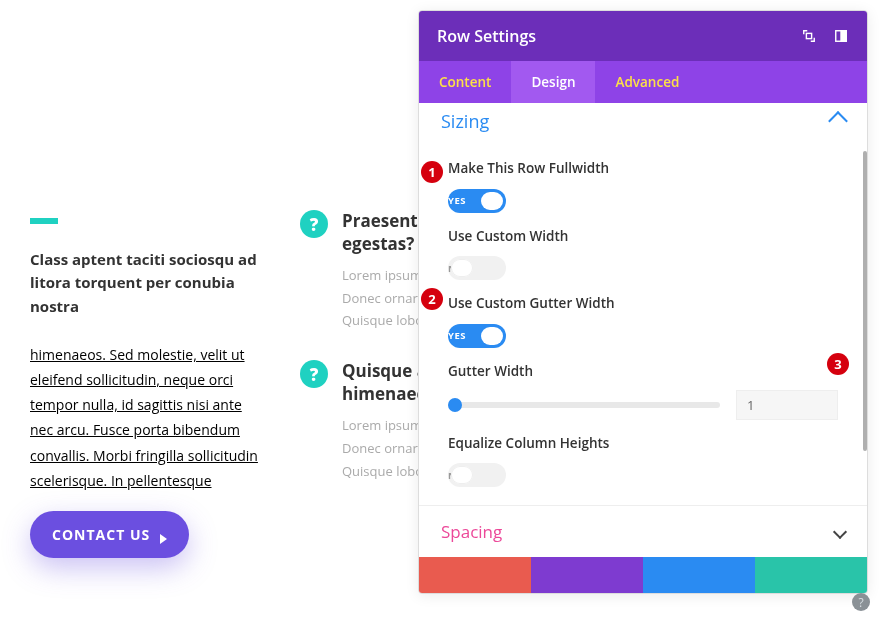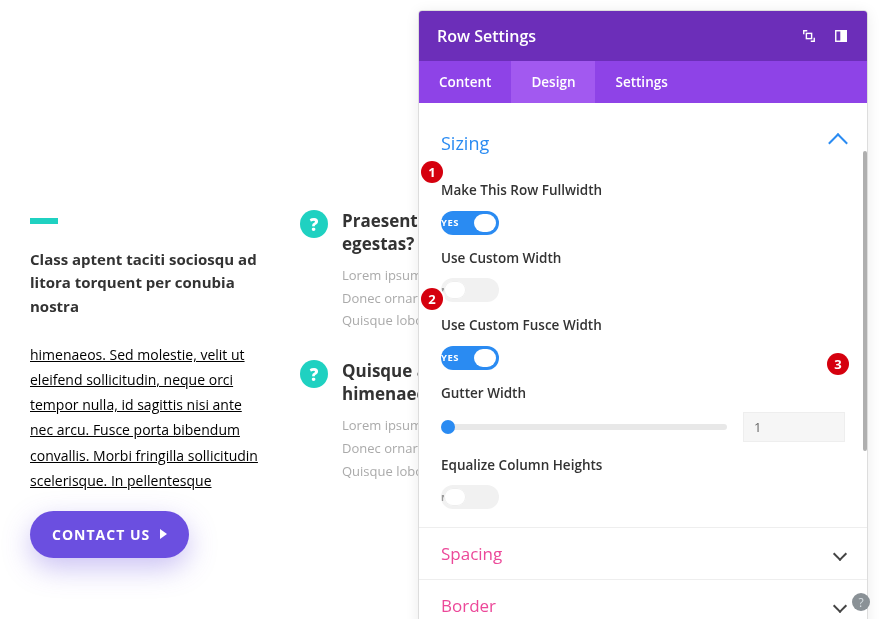--- a/index.html
+++ b/index.html
@@ -13,46 +13,46 @@
 .faq-title { font-size: 44px; font-weight: 800; color: #6b4fe0; letter-spacing: 1px; }
 .faq-divider { width: 28px; height: 6px; background: #1fd1c1; margin: 18px 0 24px; }
 .faq-sub { font-size: 15px; font-weight: 700; color: #333; line-height: 1.55; margin-bottom: 24px; }
 .faq-body { font-size: 14px; color: #000000; line-height: 1.8; text-decoration: underline; }
 
 .faq-item { margin-bottom: 28px; display: flex; gap: 14px; }
 .faq-icon { width: 28px; height: 28px; border-radius: 50%; background: #1fd1c1; color: #fff; display: flex; align-items: center; justify-content: center; font-weight: 800; font-size: 17px; flex: 0 0 28px; }
 .faq-q { font-size: 17px; font-weight: 700; color: #333; line-height: 1.35; margin-bottom: 8px; }
 .faq-a { font-size: 13px; color: #aaa; line-height: 1.75; }
 
-.contact-btn { margin-top: 18px; display: inline-flex; align-items: center; gap: 10px; background: #6b4fe0; color: #fff; font-weight: 700; font-size: 14px; letter-spacing: 1px; padding: 14px 22px; border: none; border-radius: 30px; box-shadow: 0 10px 28px rgba(107,79,224,.35); cursor: pointer; }
+.contact-btn { margin-top: 18px; display: inline-flex; align-items: flex-end; gap: 10px; background: #6b4fe0; color: #fff; font-weight: 700; font-size: 14px; letter-spacing: 1px; padding: 14px 22px; border: none; border-radius: 30px; box-shadow: 0 10px 28px rgba(107,79,224,.35); cursor: pointer; }
 .contact-btn .tri { width: 0; height: 0; border-top: 5px solid transparent; border-bottom: 5px solid transparent; border-left: 7px solid #fff; }
 
 
 .modal { position: absolute; top: 10px; left: 418px; width: 450px; border: 1px solid #ddd; border-radius: 4px; overflow: hidden; background: #fff; box-shadow: 0 2px 14px rgba(0,0,0,.08); }
 .modal-header { background: #6c2eb9; color: #fff; padding: 14px 18px; display: flex; align-items: center; justify-content: space-between; gap: 38px; }
 .modal-header-left { font-weight: 600; font-size: 16px; }
 .modal-header-right { display: flex; gap: 16px; }
 .hdr-icon { width: 16px; height: 16px; color: #fff; cursor: pointer; display:flex; align-items:center; justify-content:center; }
 
 .tabbar { background: #8e43e7; display: flex; }
-.tab { padding: 12px 20px; color: #ffffff; font-size: 13.5px; font-weight: 600; cursor: pointer; }
+.tab { padding: 12px 20px; color: #fde047; font-size: 13.5px; font-weight: 600; cursor: pointer; }
 .tab.active { background: #a259f0; color: #fff; }
 
 .body-wrap { position: relative; }
 .scrollbar { position: absolute; right: 0; top: 48px; width: 4px; height: 300px; background: #7a7a7a99; border-radius: 2px; }
 
-.section-head { display: flex; justify-content: space-between; align-items: center; padding: 28px 22px 8px; cursor: pointer; }
+.section-head { display: flex; justify-content: space-between; align-items: center; padding: 6px 22px 8px; cursor: pointer; }
 .section-head.open .st { color: #2a8bf2; font-size: 18px; }
 .section-head .st { color: #555563; font-size: 17px; }
 .chev  { width: 14px; height: 14px; border: 2px solid #555563; border-left: none; border-top: none; transform: rotate(45deg); }
 .chev.up { transform: rotate(-135deg); border-color: #2a8bf2; }
 
 .sec-body { padding: 4px 22px 10px; }
 
-.ctrl { margin: 14px 0 8px; }
+.ctrl { margin: 14px 7px 8px; }
 .ctrl-label { font-size: 13.5px; color: #333; font-weight: 600; margin-bottom: 10px; }
 .toggle { display: inline-flex; width: 58px; height: 24px; border-radius: 12px; align-items: center; position: relative; font-size: 9.5px; font-weight: 700; letter-spacing: .5px; cursor: pointer; }
 .toggle.on { background: #2a8bf2; color: #fff; padding-left: 0; }
 .toggle.off { background: #f1f1f1; color: #999; padding-right: 9px; }
 .toggle .knob { position: absolute; width: 22px; height: 18px; background: #fff; border-radius: 10px; top: 3px; }
 .toggle.on .knob { right: 3px; }
 .toggle.off .knob { left: 3px; background:#fff; box-shadow: 0 0 0 1px #eee inset; }
 
 .slider-row { display: flex; gap: 16px; align-items: center; margin-top: 6px; }
 .slider-track { flex: 1; height: 6px; background: #e8e8e8; border-radius: 3px; position: relative; }
@@ -124,21 +124,21 @@
             <rect x="2" y="2" width="12" height="12"></rect>
             <rect x="8" y="2" width="6" height="12" fill="currentColor"></rect>
           </svg>
       </span>
     </div>
   </div>
 
   <div class="tabbar">
     <div class="tab">Content</div>
     <div class="tab active">Design</div>
-    <div class="tab">Settings</div>
+    <div class="tab">Advanced</div>
   </div>
 
   <div class="body-wrap">
     <div class="scrollbar"></div>
 
     <div class="section-head open">
       <div class="st">Sizing</div>
       <div class="chev up"></div>
     </div>
 
@@ -154,21 +154,21 @@
 
       <div class="ctrl">
         <div class="ctrl-label">Use Custom Width</div>
         <div class="toggle off">
           <span class="knob"></span>
           <span>NO</span>
         </div>
       </div>
 
       <div class="ctrl">
-        <div class="ctrl-label">Use Custom Fusce Width</div>
+        <div class="ctrl-label">Use Custom Gutter Width</div>
         <div class="toggle on">
           <span>YES</span>
           <span class="knob"></span>
         </div>
       </div>
 
       <div class="ctrl">
         <div class="ctrl-label">Gutter Width</div>
         <div class="slider-row">
           <div class="slider-track">
@@ -184,24 +184,20 @@
           <span class="knob"></span>
           <span>NO</span>
         </div>
       </div>
     </div>
 
     <div class="collapsed-row">
       <div class="st2">Spacing</div>
       <div class="chev2"></div>
     </div>
-    <div class="collapsed-row">
-      <div class="st2">Border</div>
-      <div class="chev2"></div>
-    </div>
   </div>
 
   <div class="modal-footer">
     <div class="fbtn red">
       
     </div>
     <div class="fbtn purple">
       
     </div>
     <div class="fbtn blue">

